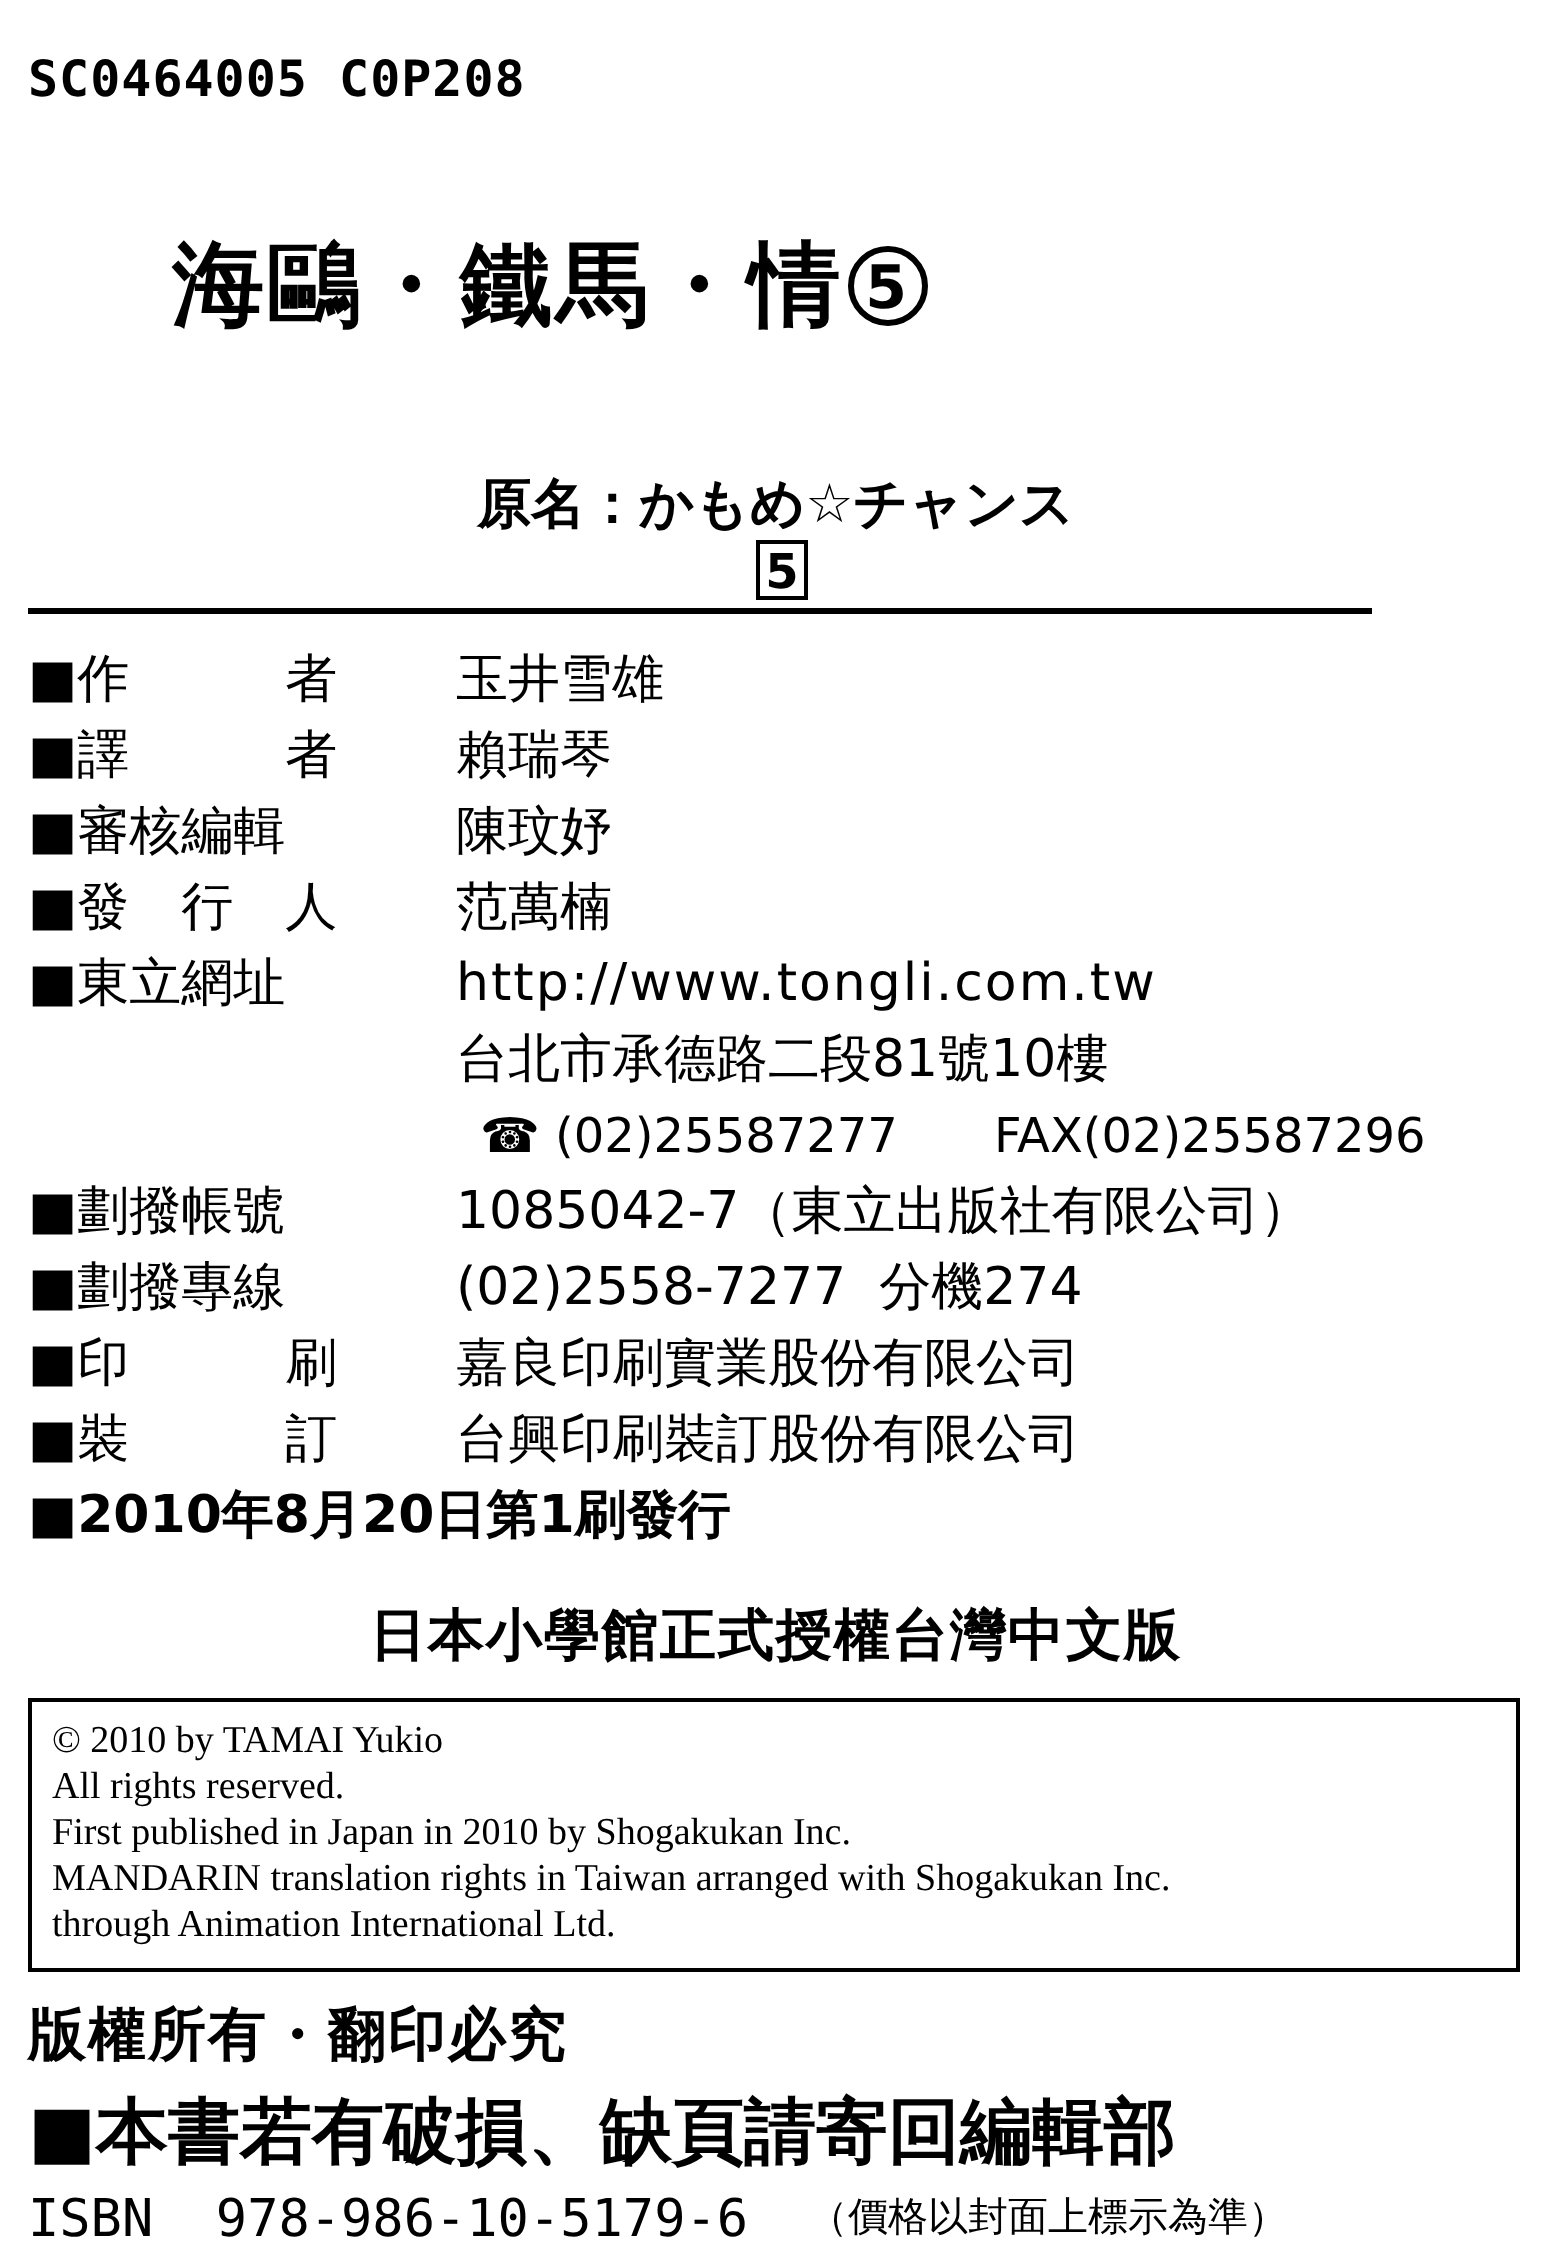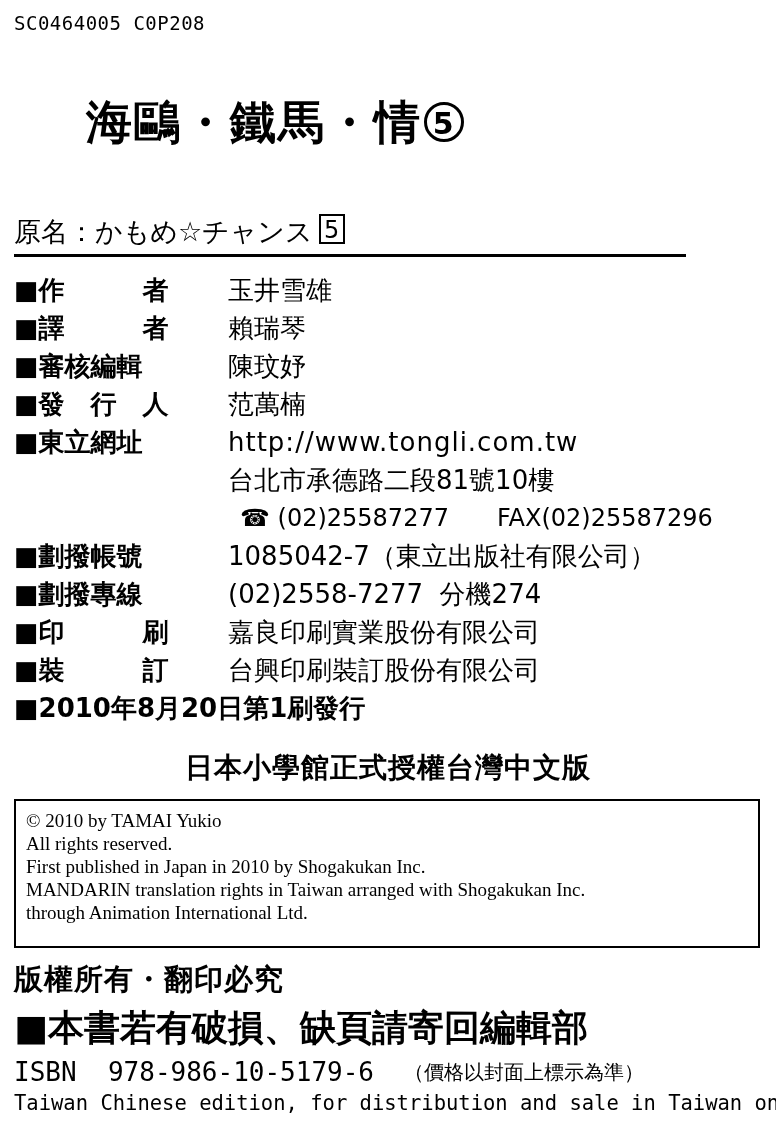--- a/index.html
+++ b/index.html
@@ -16,24 +16,25 @@
   }
   .page {
     position: relative;
     width: 776px;
     height: 1132px;
     box-sizing: border-box;
     padding: 6px 14px 0 14px;
   }
   .code-line {
     font-family: "DejaVu Sans Mono", monospace;
-    font-size: 19px;
+    font-size: 25px;
     letter-spacing: 0.5px;
-    margin: 6px 0 4px 0;
-    white-space: pre;
+    margin: 19px 0 4px 0;
+    white-space: pre;
+    font-weight: bold;
   }
   .main-title {
     font-family: "DejaVu Sans", sans-serif;
     font-weight: bold;
     font-size: 46px;
     letter-spacing: 2px;
     margin: 4px 0 6px 0;
     white-space: pre;
   }
   .circled {
@@ -45,24 +46,26 @@
     line-height: 38px;
     text-align: center;
     font-size: 30px;
     vertical-align: 4px;
     margin-left: 2px;
     box-sizing: border-box;
   }
   .sub-title {
     font-family: "DejaVu Sans", sans-serif;
     font-size: 27px;
-    font-weight: normal;
+    font-weight: bold;
     margin: 0 0 4px 0;
     white-space: pre;
     display: flex;
+    align-items: center;
+    flex-direction: column;
   }
   .boxed-num {
     display: inline-block;
     border: 2px solid #000;
     width: 26px;
     height: 30px;
     line-height: 28px;
     text-align: center;
     font-size: 24px;
     margin-left: 6px;
@@ -81,21 +84,21 @@
   .cred-table td {
     padding: 0;
     vertical-align: top;
     font-family: "DejaVu Sans", sans-serif;
     font-size: 26px;
     line-height: 38px;
     white-space: pre;
   }
   .cred-label {
     width: 214px;
-    font-weight: bold;
+    font-weight: normal;
   }
   .cred-val {
     font-weight: normal;
   }
   .mono-val {
     font-family: "DejaVu Sans Mono", monospace;
     font-size: 25px;
     font-weight: normal;
     letter-spacing: 1px;
   }
@@ -122,21 +125,21 @@
   .licence {
     font-family: "DejaVu Sans", sans-serif;
     font-size: 28px;
     font-weight: bold;
     margin: 22px 0 12px 0;
     text-align: center;
     letter-spacing: 1px;
   }
   .copy-box {
     border: 2px solid #000;
-    padding: 8px 10px 22px 10px;
+    padding: 8px 10px 10px 10px;
     margin: 0 0 12px 0;
     width: 746px;
     box-sizing: border-box;
   }
   .copy-box p {
     margin: 0;
     font-family: "Liberation Serif", serif;
     font-size: 19px;
     line-height: 23px;
     white-space: pre;
@@ -154,21 +157,21 @@
     font-weight: bold;
     margin: 0 0 4px 0;
     white-space: pre;
   }
   .isbn-line {
     font-family: "DejaVu Sans Mono", monospace;
     font-size: 26px;
     margin: 2px 0 0 0;
     white-space: pre;
     display: flex;
-    align-items: center;
+    align-items: flex-start;
   }
   .isbn-note {
     font-family: Liberation Sans, sans-serif;
     font-size: 20px;
     margin-left: 30px;
     white-space: pre;
   }
   .eng-line {
     font-family: "DejaVu Sans Mono", monospace;
     font-size: 20.5px;

